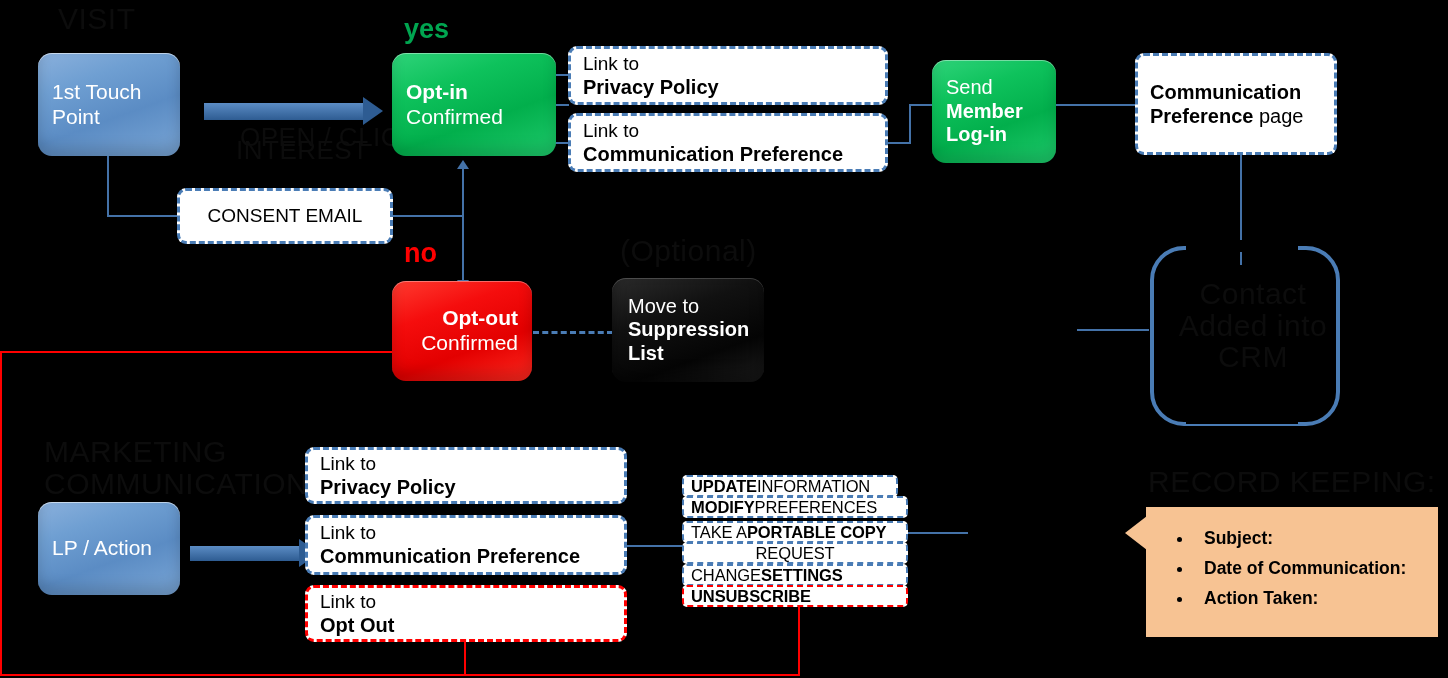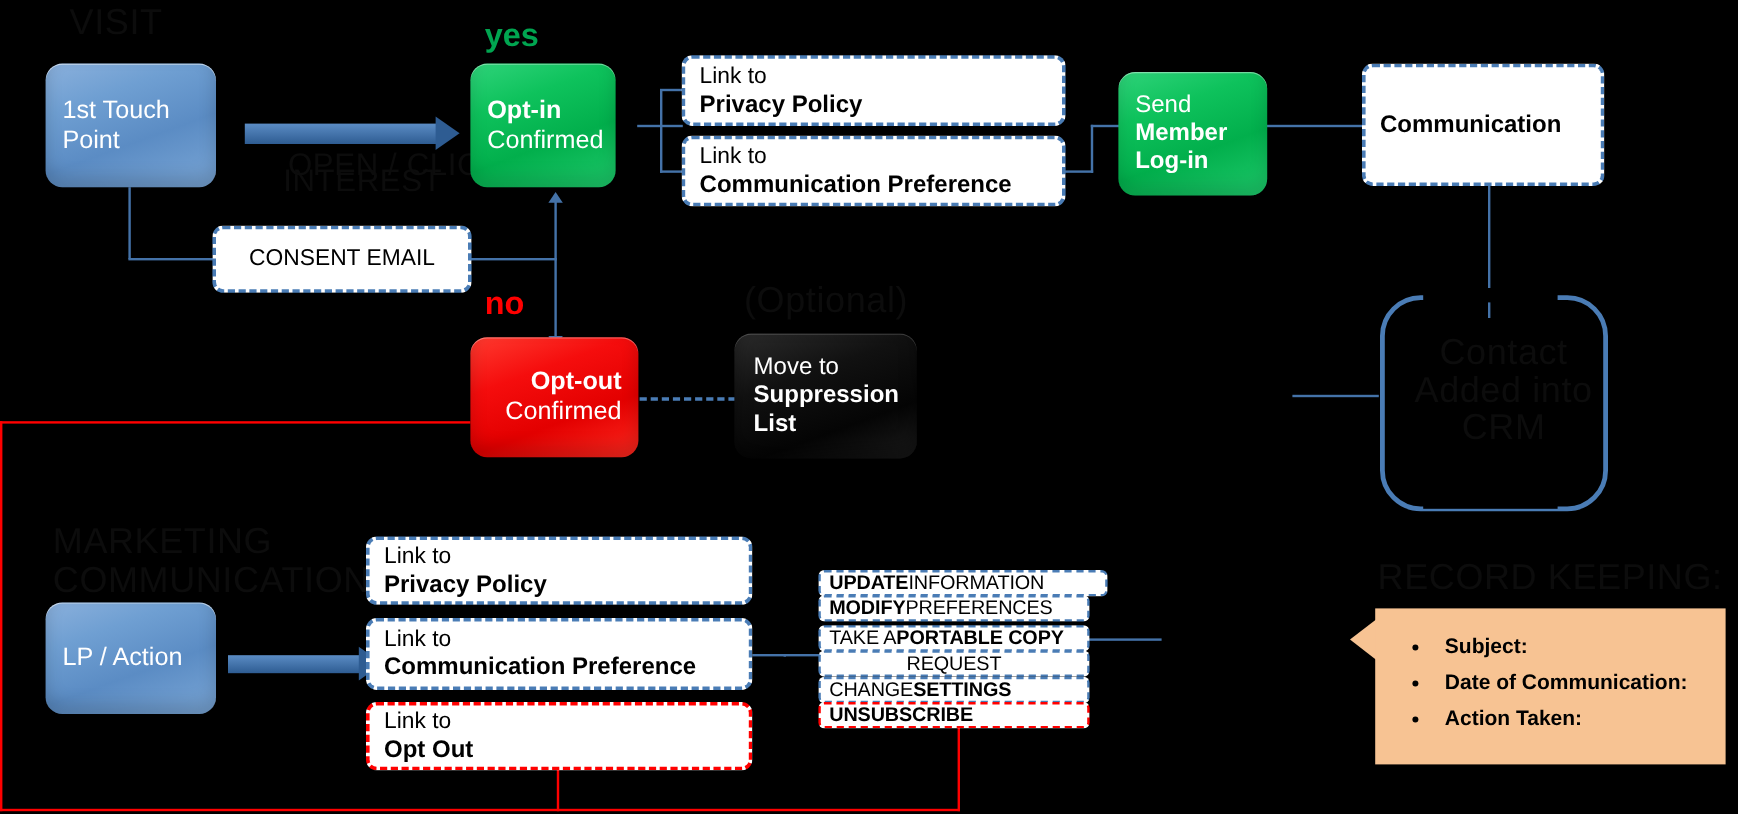--- a/index.html
+++ b/index.html
@@ -175,21 +175,21 @@
 
   <div class="box3d blue-box" style="left:38px;top:53px;width:142px;height:103px;">
     <div class="l1">1st Touch</div>
     <div class="l2">Point</div>
   </div>
 
   <div class="wbox" style="left:177px;top:188px;width:216px;height:56px;align-items:center;">
     <div class="center">CONSENT EMAIL</div>
   </div>
 
-  <div class="box3d green-box" style="left:392px;top:53px;width:121px;height:103px;">
+  <div class="box3d green-box" style="left:392px;top:53px;width:164px;height:103px;">
     <div class="l1" style="font-weight:bold;">Opt-in</div>
     <div class="l2">Confirmed</div>
   </div>
 
   <div class="wbox" style="left:568px;top:46px;width:320px;height:59px;">
     <div class="t1">Link to</div>
     <div class="t2">Privacy Policy</div>
   </div>
 
   <div class="wbox" style="left:568px;top:113px;width:320px;height:59px;">
@@ -198,20 +198,24 @@
   </div>
 
   <div class="box3d green-box" style="left:932px;top:60px;width:124px;height:103px;">
     <div style="font-size:20px;">Send</div>
     <div style="font-size:20px;font-weight:bold;">Member</div>
     <div style="font-size:20px;font-weight:bold;">Log-in</div>
   </div>
 
   <div class="wbox" style="left:1135px;top:53px;width:202px;height:102px;">
     <div class="t2">Communication</div>
+    <div style="font-size:20px;">
+      <b>Preference</b>
+      <span>page</span>
+    </div>
   </div>
 
   <div class="box3d red-box" style="left:392px;top:281px;width:140px;height:100px;align-items:flex-end;">
     <div class="l1" style="font-weight:bold;">Opt-out</div>
     <div class="l2">Confirmed</div>
   </div>
 
   <div class="box3d black-box" style="left:612px;top:278px;width:152px;height:104px;padding:0 16px;">
     <div style="font-size:20px;">Move to</div>
     <div style="font-size:20px;font-weight:bold;">Suppression</div>
@@ -231,21 +235,21 @@
   <div class="wbox" style="left:305px;top:515px;width:322px;height:60px;">
     <div class="t1">Link to</div>
     <div class="t2">Communication Preference</div>
   </div>
 
   <div class="wbox red-dash" style="left:305px;top:585px;width:322px;height:57px;">
     <div class="t1">Link to</div>
     <div class="t2">Opt Out</div>
   </div>
 
-  <div class="optrow" style="left:682px;top:475px;width:241px;height:22px;">
+  <div class="optrow" style="left:682px;top:475px;width:216px;height:22px;">
     <span></span>
       <b>UPDATE</b>
       <span> INFORMATION</span>
   </div>
   <div class="optrow" style="left:682px;top:496px;width:226px;height:22px;">
     <span></span>
       <b>MODIFY</b>
       <span> PREFERENCES</span>
   </div>
   <div class="optrow" style="left:682px;top:521px;width:226px;height:22px;">

